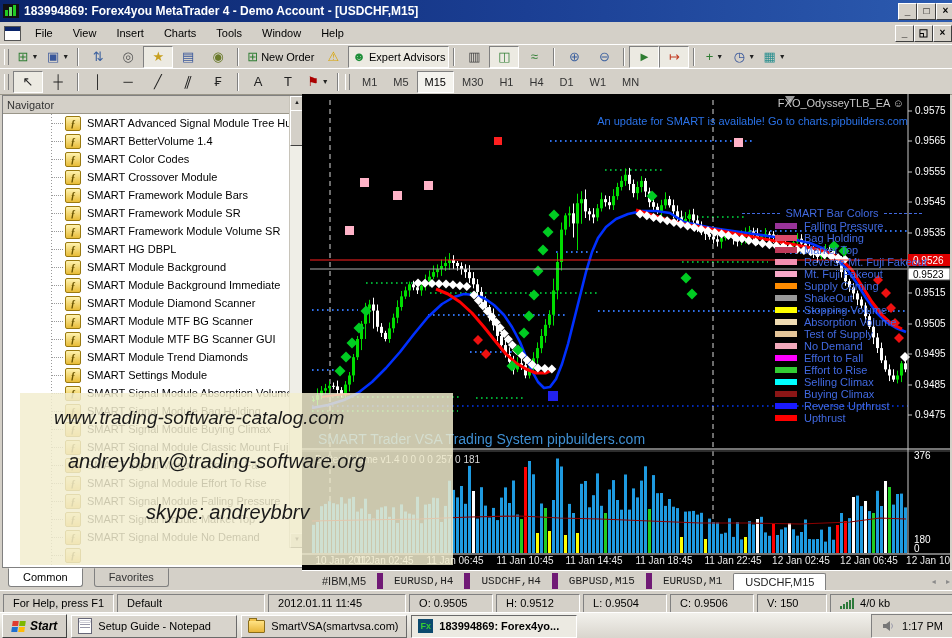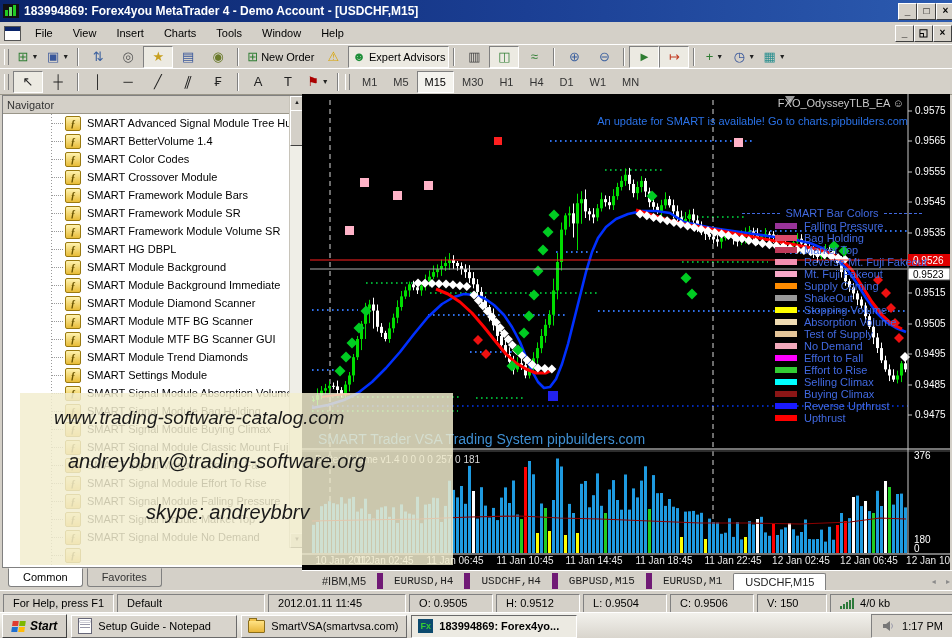--- a/index.html
+++ b/index.html
@@ -48,21 +48,21 @@
   .fx-icon{width:14px;height:13px;margin-right:6px;flex:0 0 auto;
     background:linear-gradient(#fff3b0,#e8bc38);border:1px solid #9a7a10;border-radius:2px;
     font:italic bold 10px "Liberation Serif",serif;color:#6b5500;display:flex;align-items:center;justify-content:center;}
   .nav-scroll{position:absolute;right:0;top:0;width:13px;height:452px;
     background:#efeee7;border-left:1px solid #c8c4ba;}
   .sbtn{position:absolute;left:0;width:12px;height:13px;background:#d4d0c8;border:1px solid;
     border-color:#fff #404040 #404040 #fff;font-size:6px;text-align:center;line-height:11px;color:#222;}
   .sthumb{position:absolute;left:0;top:14px;width:12px;height:34px;background:#d4d0c8;border:1px solid;
     border-color:#fff #404040 #404040 #fff;}
   .nav-tabs{left:2px;top:567px;width:300px;height:22px;position:absolute;background:#d4d0c8;
-    display:flex;align-items:flex-start;padding:0 6px;gap:4px;border-top:1px solid #808080;}
+    display:flex;align-items:flex-start;padding:0 6px;gap:11px;border-top:1px solid #808080;}
   .ntab{padding:2px 14px 3px;border:1px solid #808080;border-top:1px solid #d4d0c8;
     border-radius:0 0 3px 3px;background:#d4d0c8;color:#333;}
   .ntab.active{background:#fff;border-top:1px solid #fff;color:#000;}
   
   .chartwin{left:302px;top:94px;width:648px;height:476px;position:absolute;background:#000;overflow:hidden;}
   .chartwin svg{position:absolute;left:0;top:0;}
   .ctext{position:absolute;white-space:nowrap;}
   .c-header{left:13px;top:4px;color:#fff;font-size:11px;}
   .c-ea{right:46px;top:3px;color:#c9c9c9;font-size:11px;padding-left:8px;}
   .c-upd{right:42px;top:21px;color:#2a72e8;font-size:11px;}

